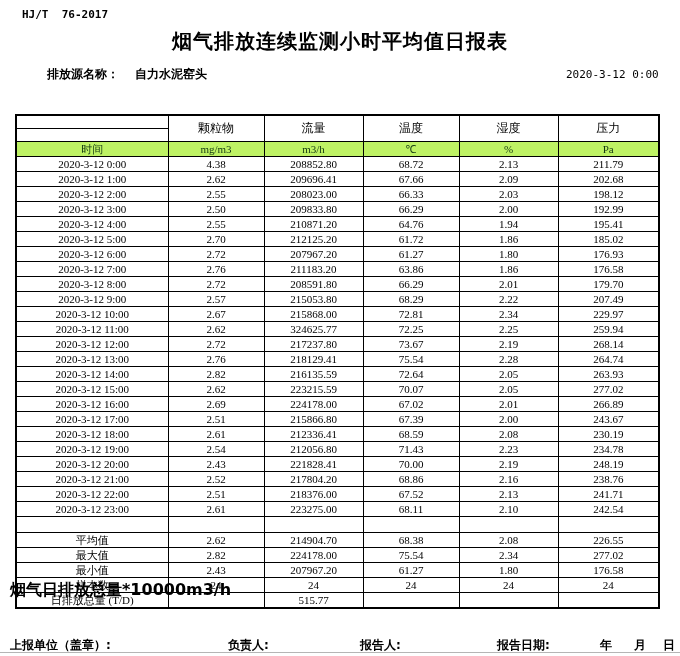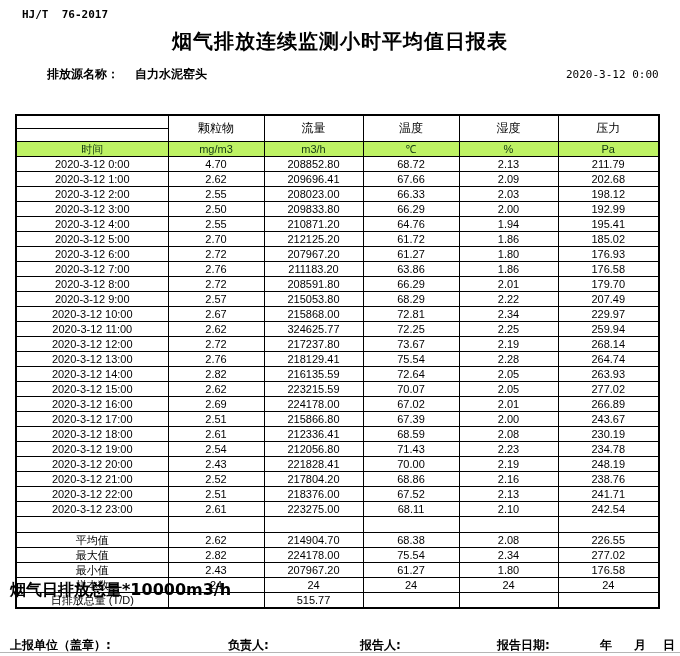--- a/index.html
+++ b/index.html
@@ -22,21 +22,21 @@
   }
   .source-name { margin-left:16px; }
   .report-time {
     position:absolute; left:566px; top:68px;
     font-family:"DejaVu Sans Mono", monospace; font-size:11px; font-weight:normal;
   }
   table.report {
     position:absolute; left:15px; top:114px; width:643px;
     border-collapse:collapse; table-layout:fixed;
     border:2px solid #000;
-    font-family:Liberation Sans, sans-serif;
+    font-family:Liberation Serif, serif;
     font-size:11px;
     padding-left:31px;
   }
   table.report td, table.report th {
     border:1px solid #000; padding:0; text-align:center;
     height:14px; line-height:14px; font-weight:normal;
     white-space:nowrap; overflow:hidden;
   }
   tr.hdr-top td { height:13px; }
   th.param-name { font-size:12px; }
@@ -99,21 +99,21 @@
         <th>mg/m3</th>
         <th>m3/h</th>
         <th>℃</th>
         <th>%</th>
         <th>Pa</th>
       </tr>
     </thead>
     <tbody>
         <tr>
           <td>2020-3-12 0:00</td>
-          <td>4.70</td>
+          <td>4.38</td>
           <td>208852.80</td>
           <td>68.72</td>
           <td>2.13</td>
           <td>211.79</td>
         </tr>
         <tr>
           <td>2020-3-12 1:00</td>
           <td>2.62</td>
           <td>209696.41</td>
           <td>67.66</td>

